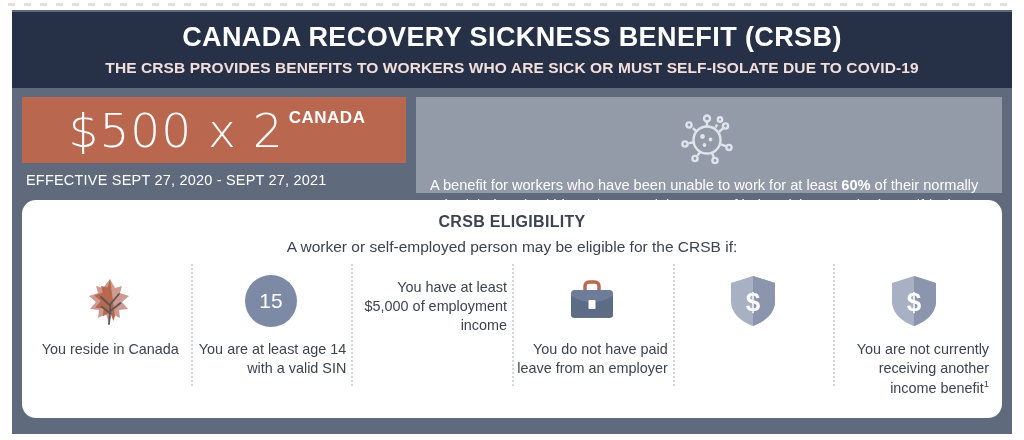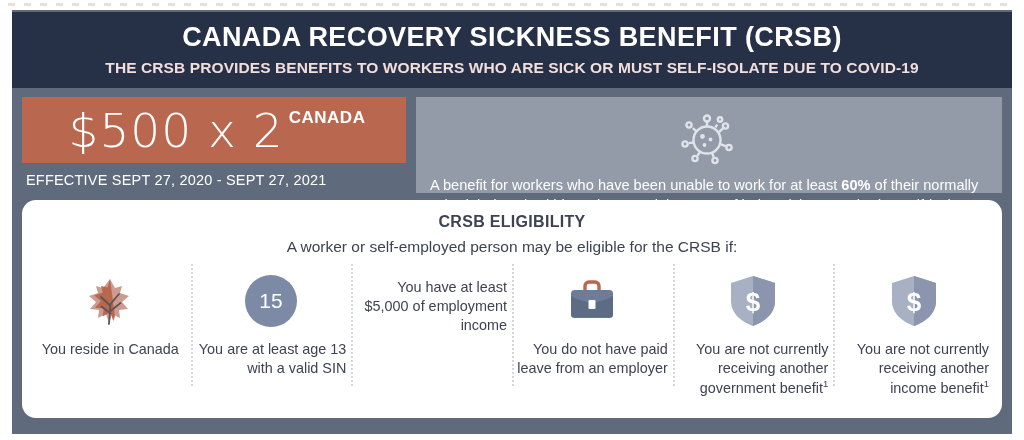--- a/index.html
+++ b/index.html
@@ -294,21 +294,21 @@
             <path d="M28 52 L29.5 32 M29.5 32 L38 22 M29.5 34 L20 25 M29.5 39 L39.5 31 M29.5 41.5 L20.5 34.5" stroke="#5b5655" stroke-width="1.8" fill="none" stroke-linecap="round"></path>
           </svg>
         </div>
         <div class="item-label">You reside in Canada</div>
       </div>
 
       <div class="item">
         <div class="item-icon">
           <div class="badge-circle badge-15">15</div>
         </div>
-        <div class="item-label">You are at least age 13 with a valid SIN</div>
+        <div class="item-label">You are at least age 14 with a valid SIN</div>
       </div>
 
       <div class="item">
         <div class="item-label">You have at least $5,000 of employment income</div>
       </div>
 
       <div class="item">
         <div class="item-icon">
           <svg width="60" height="54" viewBox="0 0 60 54">
             <path d="M23 16 v-4 a4 4 0 0 1 4-4 h6 a4 4 0 0 1 4 4 v4" fill="none" stroke="#b9674f" stroke-width="3.4"></path>
@@ -321,21 +321,20 @@
       </div>
 
       <div class="item">
         <div class="item-icon">
           <svg width="52" height="56" viewBox="0 0 52 56">
             <path d="M26 3 L48 10 v18 c0 13 -11 21 -22 25 C15 49 4 41 4 28 V10 z" fill="#a8b0c3"></path>
             <path d="M26 3 L48 10 v18 c0 13 -11 21 -22 25 z" fill="#8b95ad"></path>
             <text x="26" y="38" font-family="Liberation Sans, sans-serif" font-size="26" font-weight="bold" fill="#ffffff" text-anchor="middle">$</text>
           </svg>
         </div>
-        <div class="item-label"><span>You are not currently receiving another government benefit</span><sup>1</sup></div>
       </div>
 
       <div class="item">
         <div class="item-icon">
           <svg width="52" height="56" viewBox="0 0 52 56">
             <path d="M26 3 L48 10 v18 c0 13 -11 21 -22 25 C15 49 4 41 4 28 V10 z" fill="#a8b0c3"></path>
             <path d="M26 3 L48 10 v18 c0 13 -11 21 -22 25 z" fill="#8b95ad"></path>
             <text x="26" y="38" font-family="Liberation Sans, sans-serif" font-size="26" font-weight="bold" fill="#ffffff" text-anchor="middle">$</text>
           </svg>
         </div>

